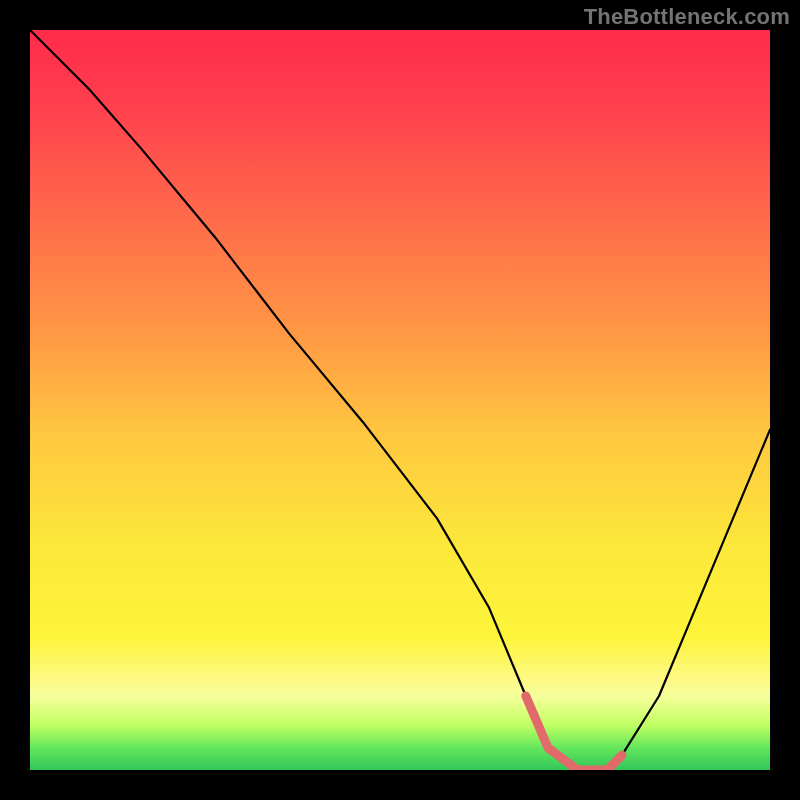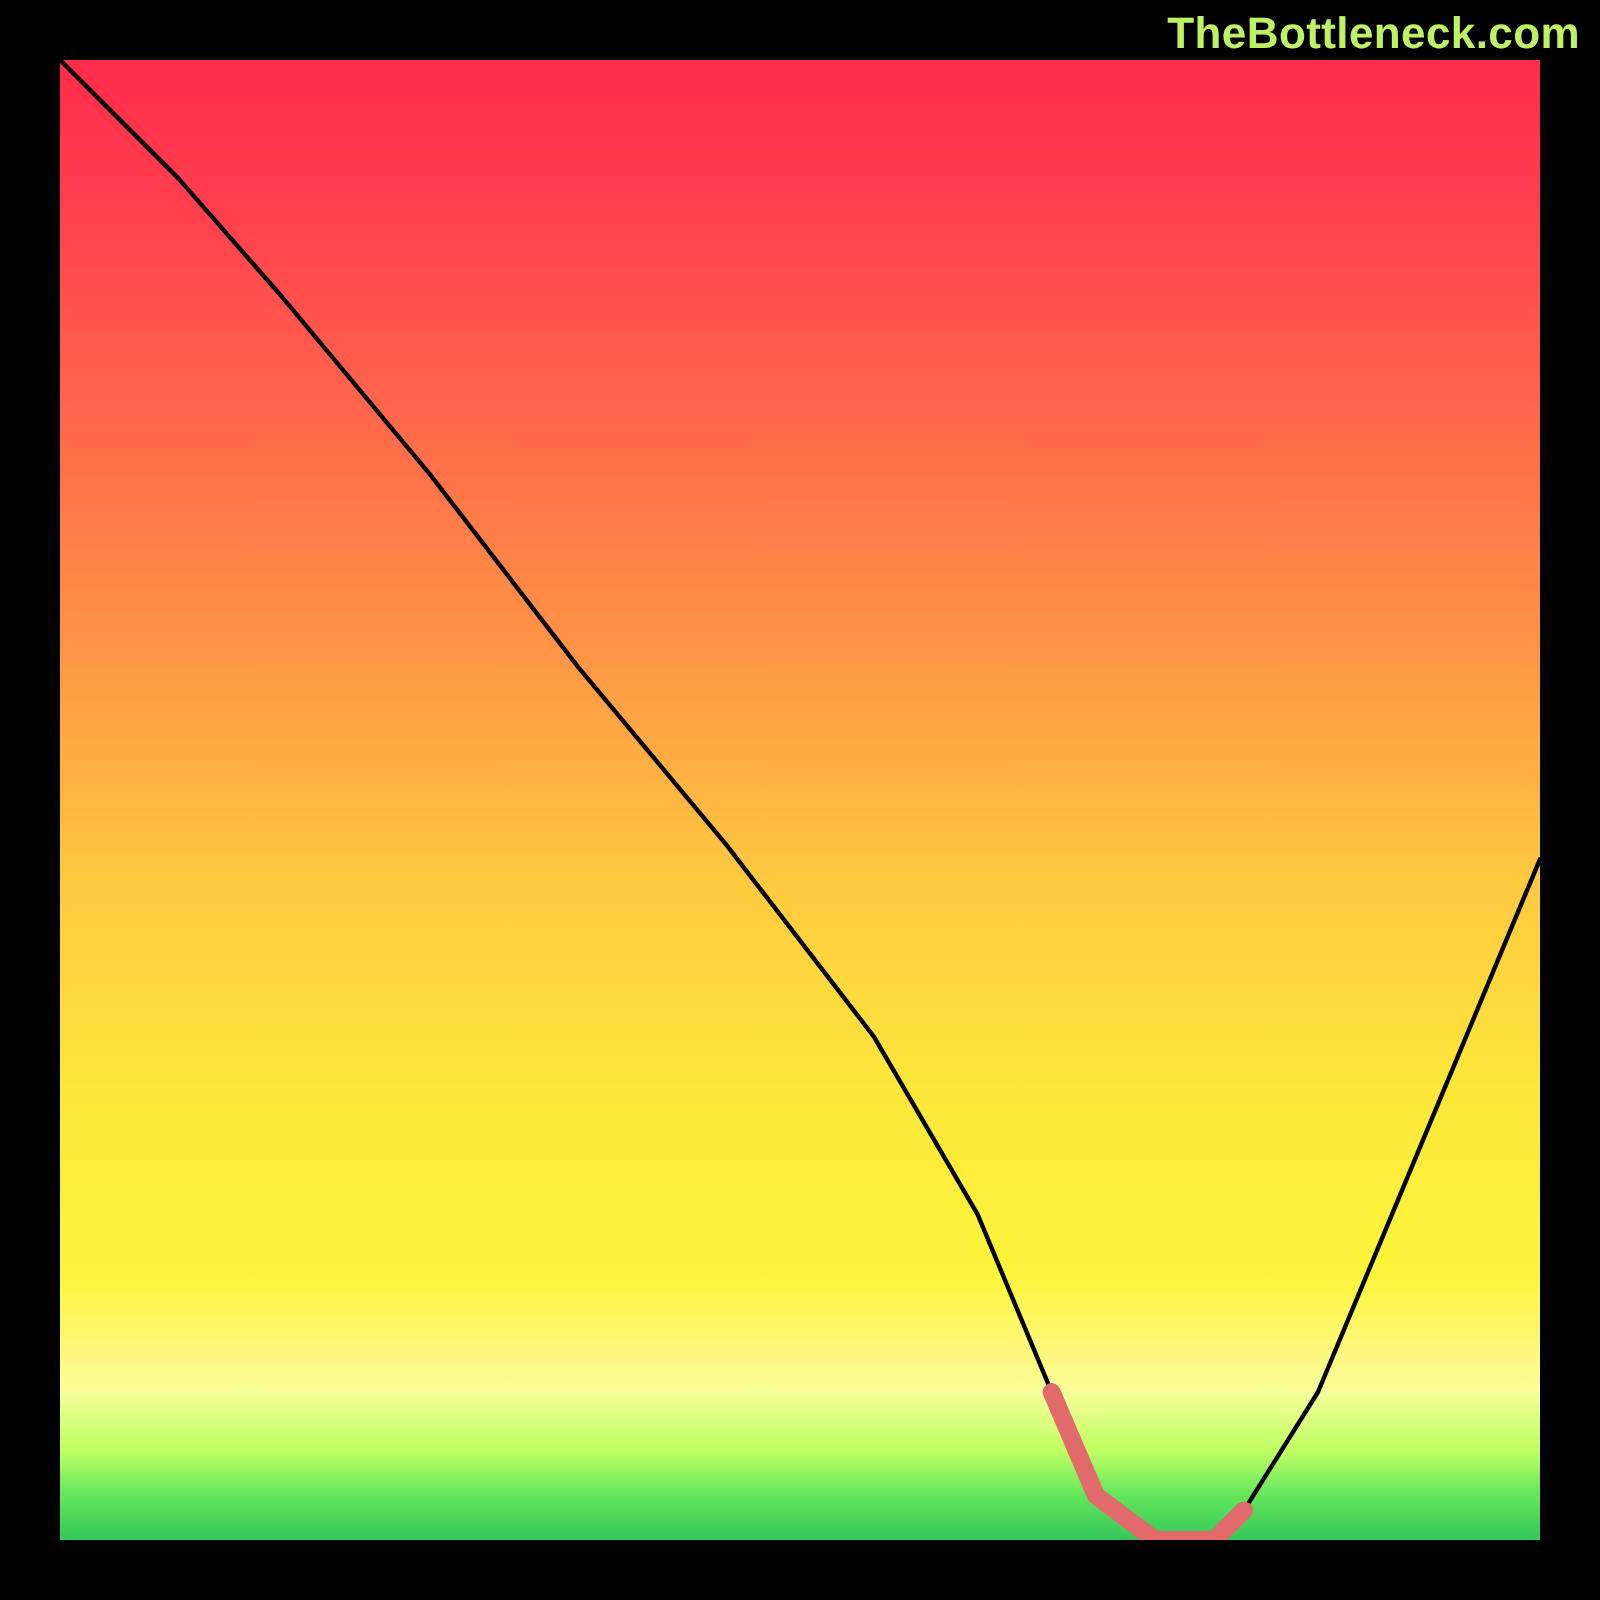--- a/index.html
+++ b/index.html
@@ -14,21 +14,21 @@
   .frame {
     position: relative;
     width: 800px;
     height: 800px;
     background: #000;
   }
   .watermark {
     position: absolute;
     top: 4px;
     right: 10px;
-    color: #bef264;
+    color: #737373;
     font-size: 22px;
     font-weight: 600;
     letter-spacing: 0.2px;
     z-index: 5;
   }
   .plot-area {
     position: absolute;
     left: 30px;
     top: 30px;
     width: 740px;

